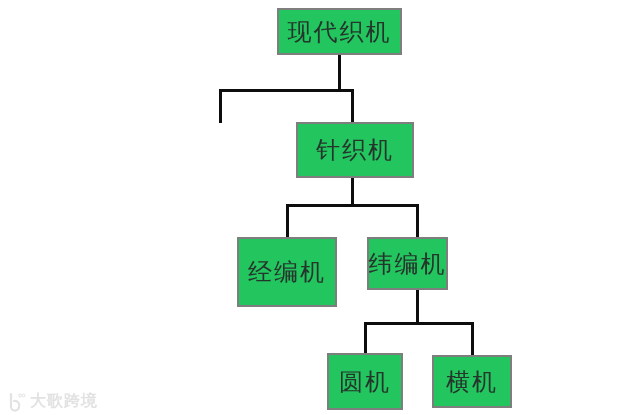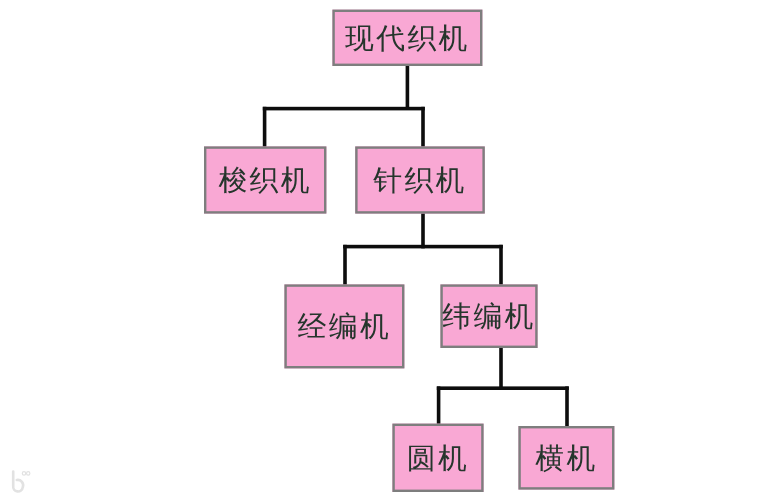--- a/index.html
+++ b/index.html
@@ -5,32 +5,32 @@
   html,body{margin:0;padding:0;}
   body{
     width:640px;height:415px;background:#ffffff;overflow:hidden;
     font-family:"Liberation Serif","DejaVu Serif",serif;
   }
   #canvas{position:relative;width:640px;height:415px;background:#ffffff;}
 
   
   .node{
     position:absolute;
-    background:#f9a8d4;
+    background:#22c55e;
     border:2px solid #7e7e7e;
     box-sizing:border-box;
     display:flex;align-items:center;justify-content:center;
     color:#25352c;
     font-size:24px;
     letter-spacing:2px;
     white-space:nowrap;
   }
   #n-root   {left:277px; top:8px;   width:125px; height:47px;}
   #n-shuttle{left:170px; top:122px; width:102px; height:56px;}
-  #n-knit   {left:296px; top:122px; width:108px; height:56px;}
+  #n-knit   {left:296px; top:122px; width:118px; height:56px;}
   #n-warp   {left:237px; top:237px; width:100px; height:70px;}
   #n-weft   {left:367px; top:237px; width:81px; height:53px;}
   #n-circ   {left:327px; top:353px; width:76px;  height:57px;}
   #n-flat   {left:432px; top:355px; width:80px;  height:53px;}
 
   
   .seg{position:absolute;background:#0d0d0d;}
   
   #sA1{left:338px; top:53px;  width:3px;   height:38px;}
   #sA2{left:219px; top:89px;  width:135px; height:3px;}
@@ -70,30 +70,30 @@
   <div class="seg" id="sB1"></div>
   <div class="seg" id="sB2"></div>
   <div class="seg" id="sB3"></div>
   <div class="seg" id="sB4"></div>
   <div class="seg" id="sC1"></div>
   <div class="seg" id="sC2"></div>
   <div class="seg" id="sC3"></div>
   <div class="seg" id="sC4"></div>
 
   <div class="node" id="n-root">现代织机</div>
-  <div class="node" id="n-shuttle">梭织机</div>
   <div class="node" id="n-knit">针织机</div>
   <div class="node" id="n-warp">经编机</div>
   <div class="node" id="n-weft">纬编机</div>
   <div class="node" id="n-circ">圆机</div>
   <div class="node" id="n-flat">横机</div>
 
   <div class="watermark">
     <span>
       <svg width="20" height="20" viewBox="0 0 20 20">
         <path d="M5 2 v12 a4 4 0 0 0 8 1 a4.5 4.5 0 0 0 -5 -6" fill="none" stroke="#e2e2e2" stroke-width="2.2" stroke-linecap="round"></path>
         <circle cx="14" cy="3.5" r="1.4" fill="none" stroke="#e2e2e2" stroke-width="1"></circle>
         <circle cx="17.5" cy="3.5" r="1.4" fill="none" stroke="#e2e2e2" stroke-width="1"></circle>
       </svg>
     </span>
+    <span>大歌跨境</span>
   </div>
 
 </div>
 
 </body></html>

